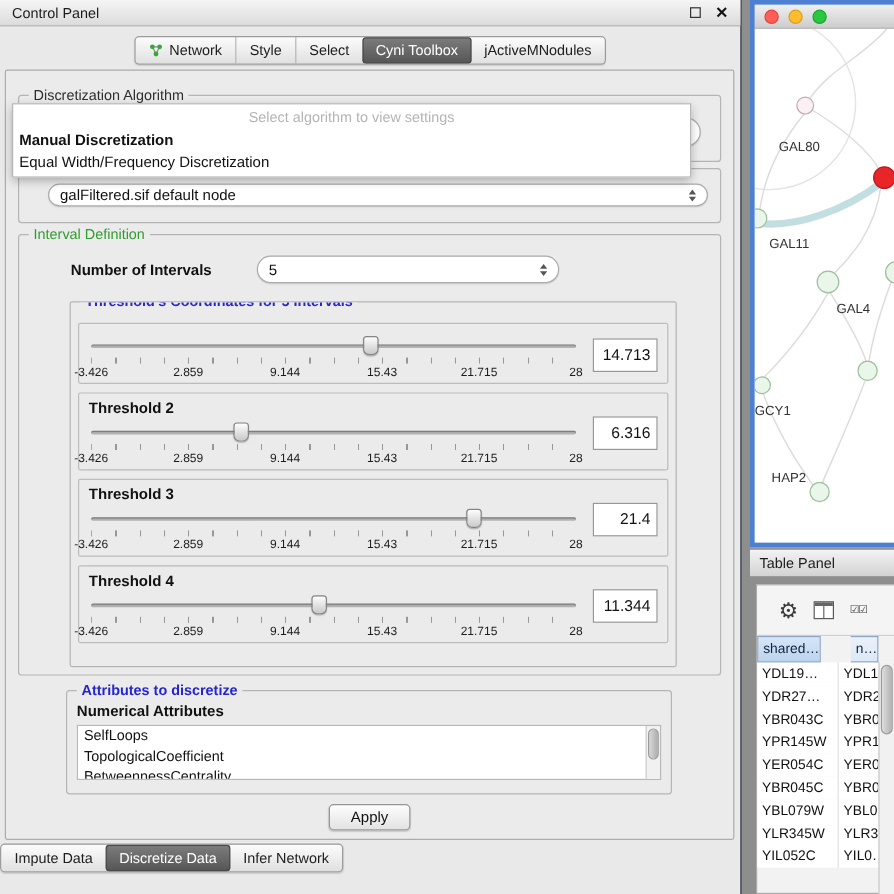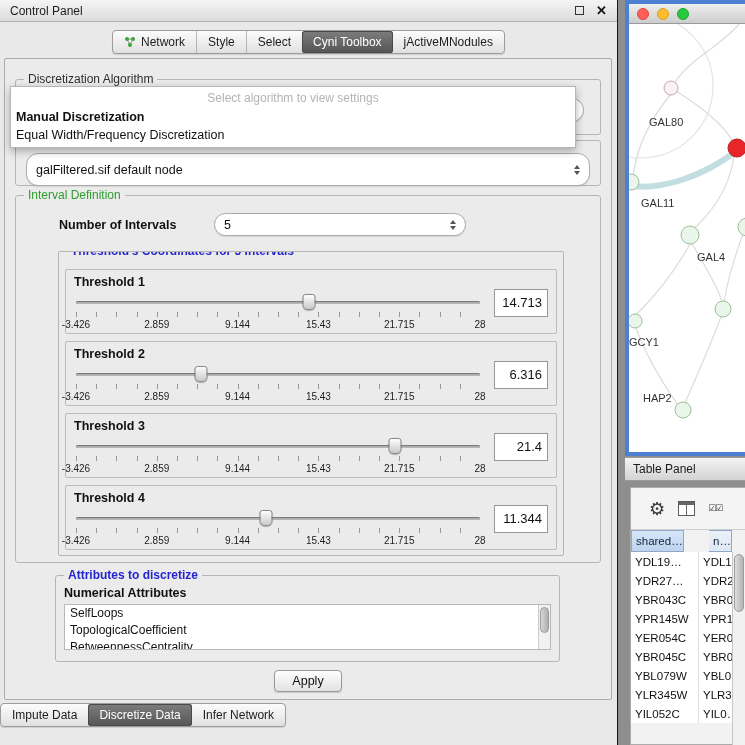--- a/index.html
+++ b/index.html
@@ -40,21 +40,21 @@
   .g-interval{left:10px;top:136px;width:586px;height:368px;}
   .g-attrs{left:50px;top:516px;width:505px;height:87px;}
 
   
   .combo{background:#fff;border:1px solid #ababab;border-radius:12px;display:flex;align-items:center;padding:0 9px;font-size:12.5px;color:#111;box-shadow:0 1px 1px rgba(0,0,0,.1);}
   .stepper{margin-left:auto;display:flex;flex-direction:column;gap:2px;padding-left:6px;}
   .tri-up{width:0;height:0;border-left:3.5px solid transparent;border-right:3.5px solid transparent;border-bottom:4px solid #555;}
   .tri-down{width:0;height:0;border-left:3.5px solid transparent;border-right:3.5px solid transparent;border-top:4px solid #555;}
 
   .algo-combo{position:absolute;left:12px;top:18px;right:16px;height:24px;z-index:1;}
-  .td-combo{position:absolute;left:10px;top:12px;right:10px;height:33px;}
+  .td-combo{position:absolute;left:24px;top:12px;right:10px;height:19px;}
 
   
   .popup{position:absolute;left:5px;top:27px;width:566px;background:#fff;border:1px solid #b6b6b6;box-shadow:0 3px 8px rgba(0,0,0,.3);z-index:6;padding-bottom:3px;}
   .popup .ph{text-align:center;color:#b4b4b4;font-size:12px;padding:4px 0 3px;}
   .popup .opt{padding:2px 5px;font-size:12.5px;color:#111;}
   .popup .opt.bold{font-weight:bold;}
 
   
   .count-label{position:absolute;left:43px;top:22px;font-weight:bold;font-size:12.5px;color:#111;}
   .count-combo{position:absolute;left:198px;top:17px;width:252px;height:23px;}
@@ -199,21 +199,20 @@
             <span class="tri-down"></span>
         </span>
       </div>
 
       <div class="g-thresh">
         <span class="group-title blue">Threshold's Coordinates for 5 Intervals</span>
         <div style="height:10px"></div>
 
         <div class="th-row">
           <div class="th-left">
-            <div class="th-label">Threshold 1</div>
             <div class="slider">
               <div class="groove"></div>
               <div class="thumb" style="left: 57.7197%;"></div>
             </div>
             <div class="ticks"></div>
             <div class="tick-labels">
               <span>-3.426</span>
               <span>2.859</span>
               <span>9.144</span>
               <span>15.43</span>

